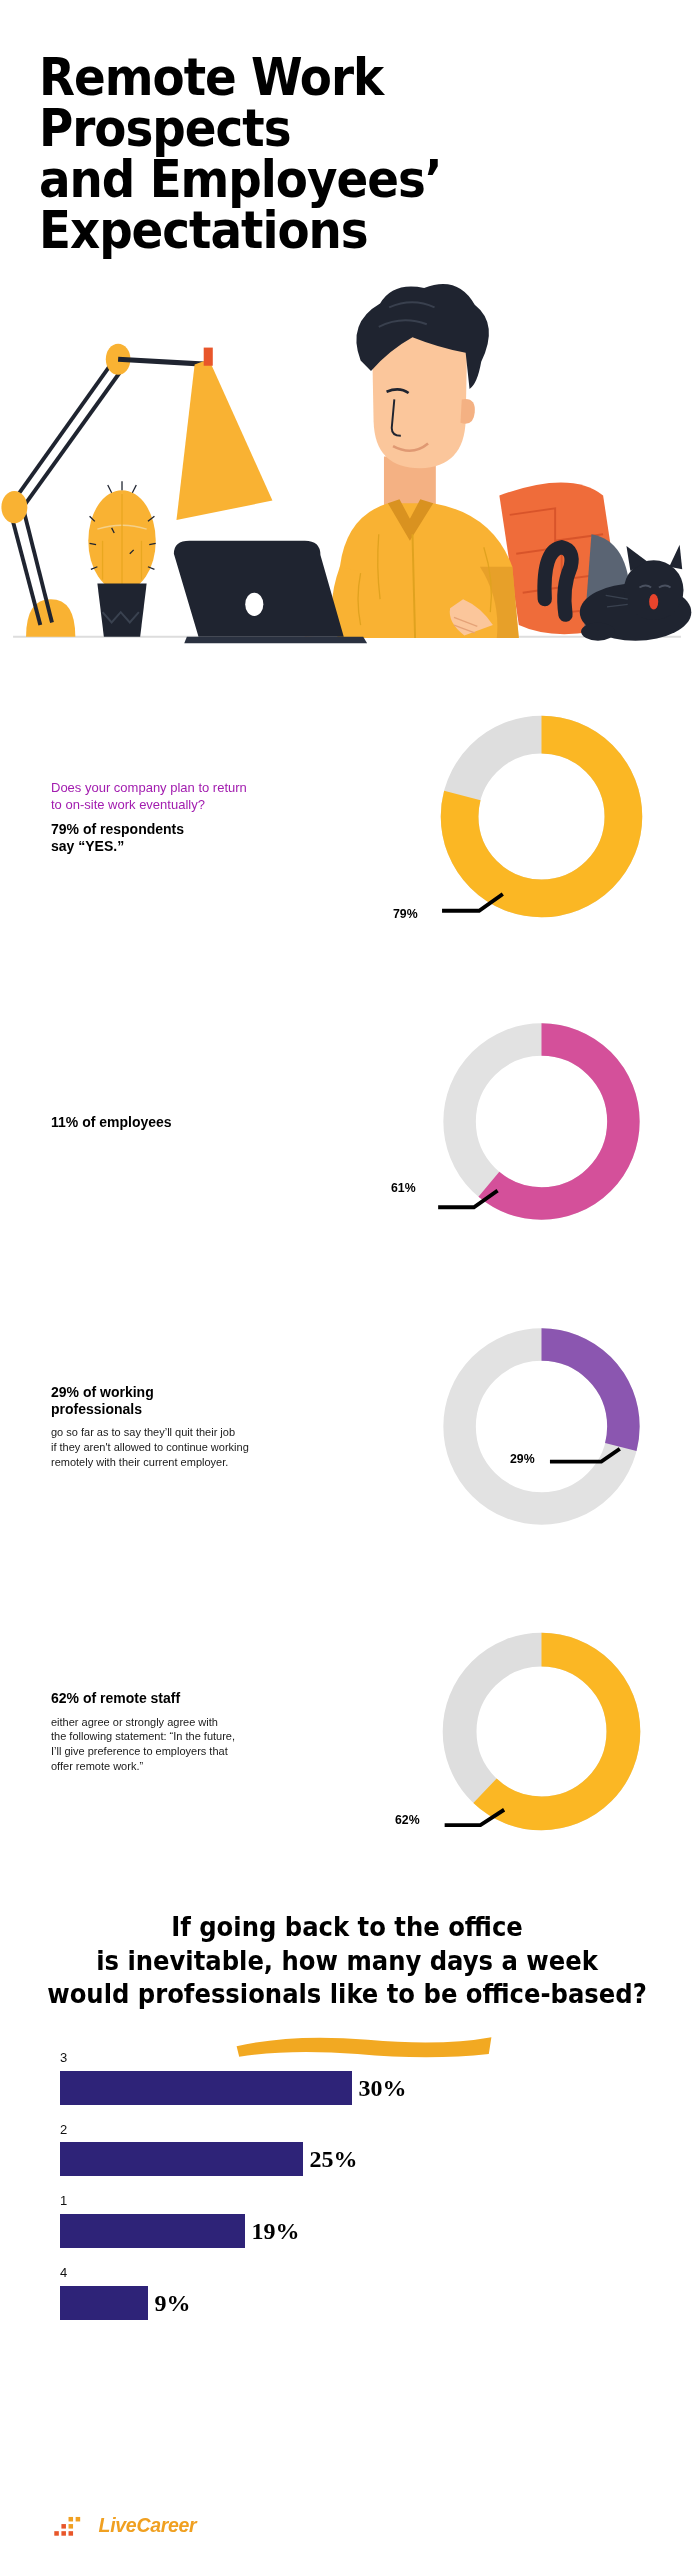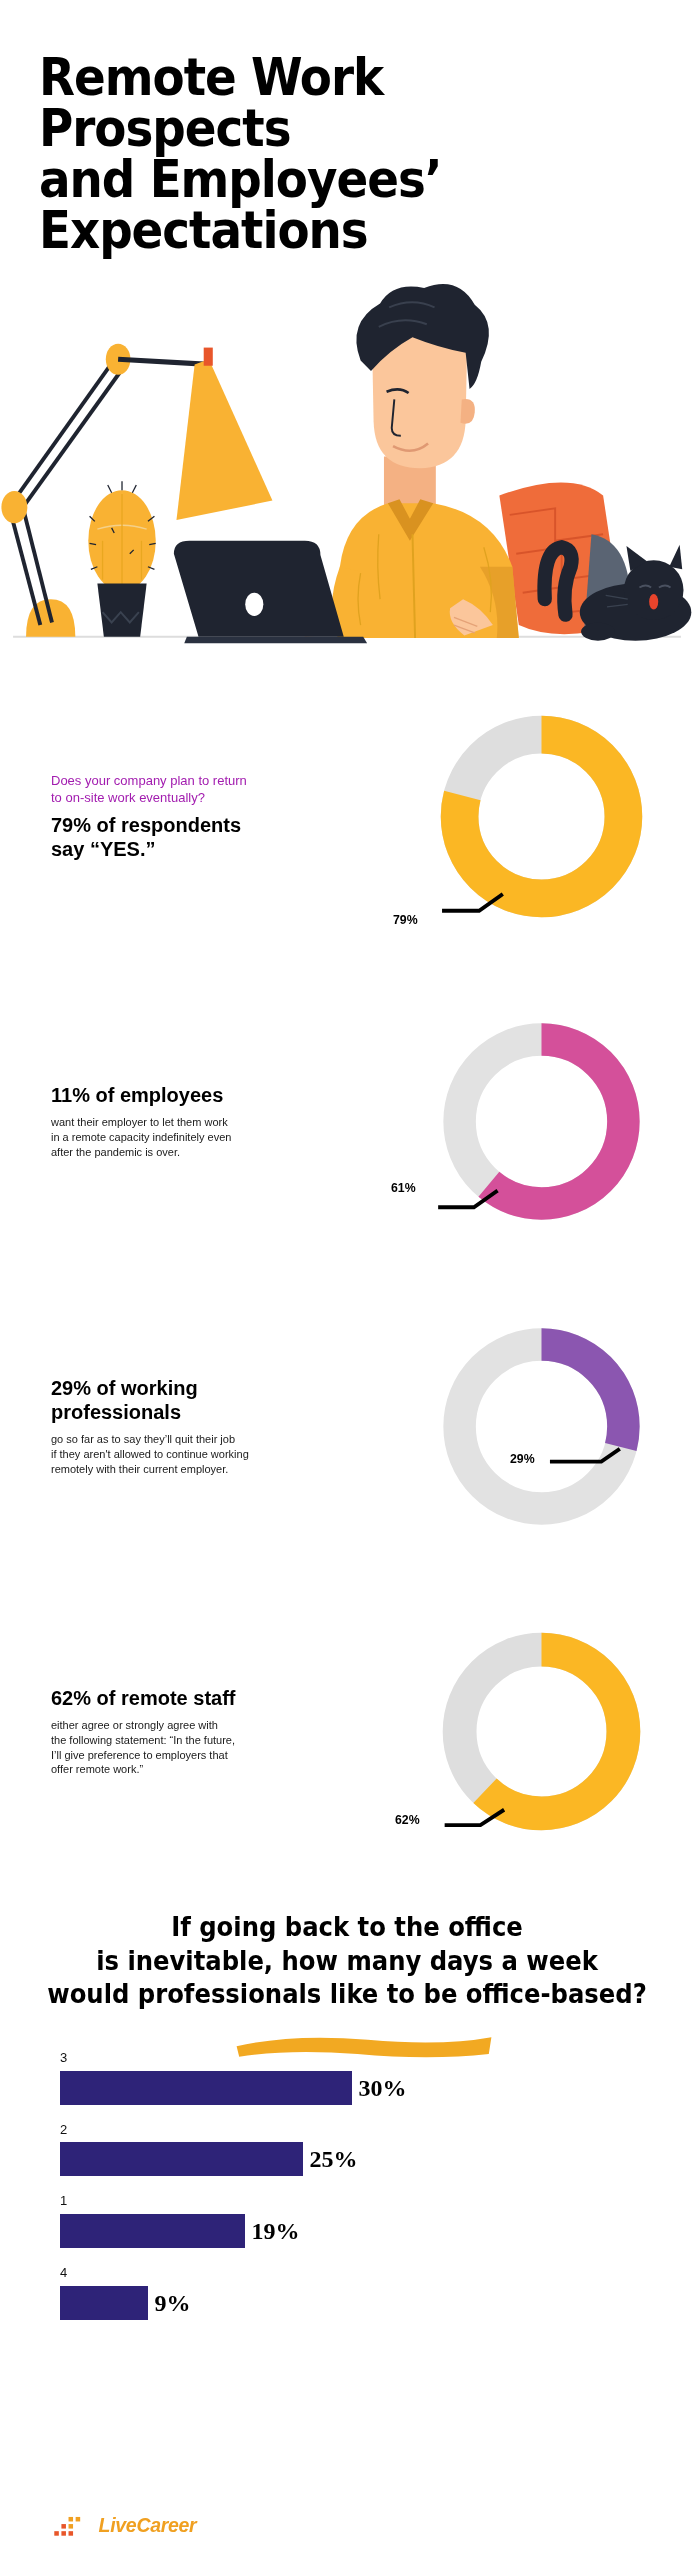--- a/index.html
+++ b/index.html
@@ -62,21 +62,21 @@
     margin-bottom: 7.8px;
     font-weight: 400;
   }
   .stat-headline {
     font-size: 19.5px;
     font-weight: 700;
     line-height: 1.18;
     color: #000;
     white-space: pre-line;
   }
-  .stat-headline.big { font-size: 20px; }
+  .stat-headline.big { font-size: 14px; }
   .stat-body {
     font-size: 11px;
     line-height: 1.34;
     color: #1a1a1a;
     white-space: pre-line;
     margin-top: 7.8px;
     font-weight: 400;
   }
   .stat-chart {
     flex: 1;
@@ -295,31 +295,28 @@
     <div class="stat-headline big">79% of respondents
 say “YES.”</div>
   </div>
   <div class="stat-chart">
     <div class="donut-wrap" style="width:221px;height:221px;">
       <svg width="221" height="221" viewBox="0 0 340 340">
         <circle cx="170" cy="170" r="126" fill="none" stroke="#DEDEDE" stroke-width="58"></circle>
         <circle cx="170" cy="170" r="126" fill="none" stroke="#FBB724" stroke-width="58" stroke-dasharray="625.5 166.3" transform="rotate(-90 170 170)"></circle>
         <path d="M108 291 L74 315 L20 315" stroke="#000" stroke-width="6" fill="none" stroke-linecap="square"></path>
       </svg>
-      <span class="donut-label" style="left:-38px; top:207px;">79%</span>
+      <span class="donut-label" style="left:-38px; top:201px;">79%</span>
     </div>
   </div>
 </div>
 
 <div class="stat-row">
   <div class="stat-text">
     <div class="stat-headline big">11% of employees</div>
-    <div class="stat-body">want their employer to let them work
-in a remote capacity indefinitely even
-after the pandemic is over.</div>
   </div>
   <div class="stat-chart">
     <div class="donut-wrap" style="width:221px;height:221px;">
       <svg width="221" height="221" viewBox="0 0 340 340">
         <circle cx="170" cy="170" r="126" fill="none" stroke="#E2E2E2" stroke-width="50"></circle>
         <circle cx="170" cy="170" r="126" fill="none" stroke="#D4509A" stroke-width="50" stroke-dasharray="483 308.8" transform="rotate(-90 170 170)"></circle>
         <path d="M100 278 L66 302 L14 302" stroke="#000" stroke-width="6" fill="none" stroke-linecap="square"></path>
       </svg>
       <span class="donut-label" style="left:-40px; top:170px;">61%</span>
     </div>

